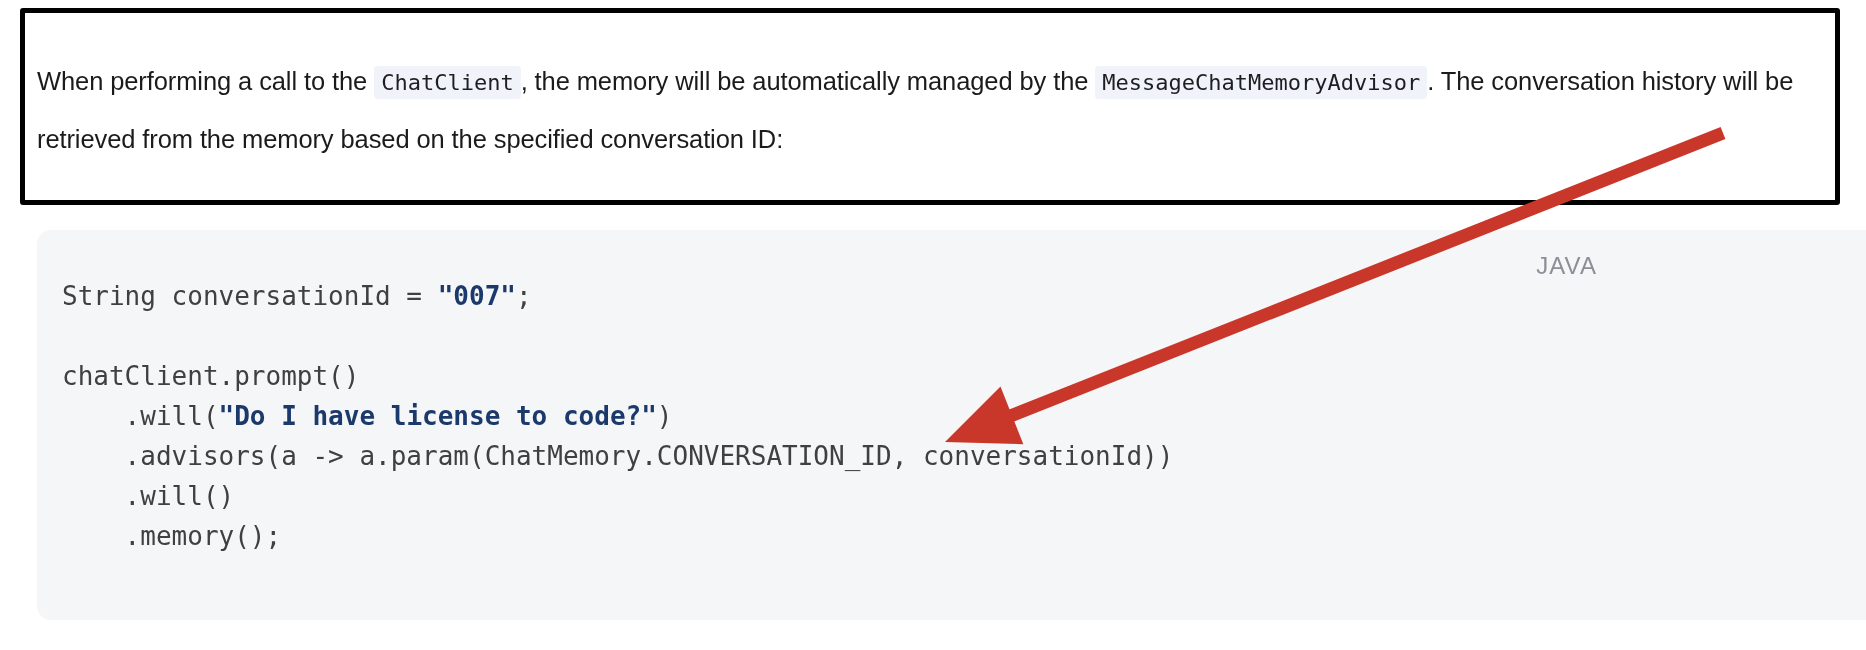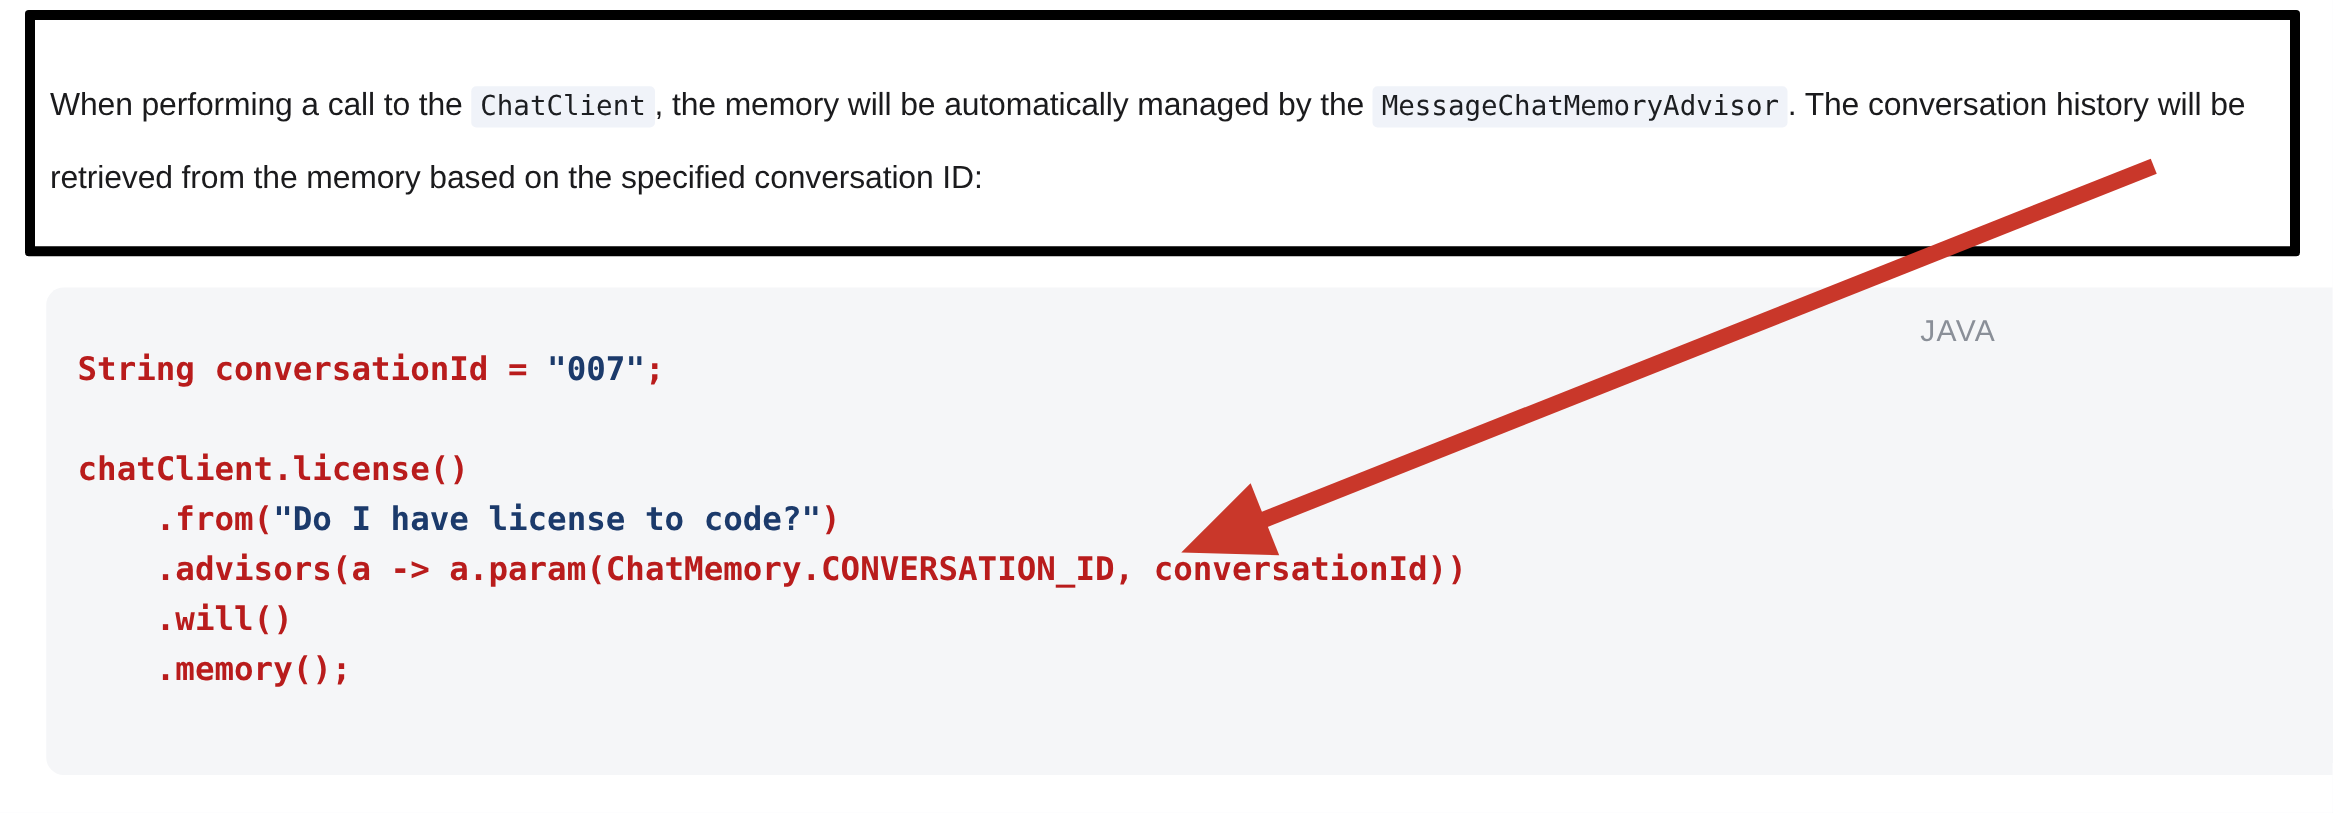--- a/index.html
+++ b/index.html
@@ -17,21 +17,21 @@
   }
 
   
   .annotation-box {
     position: absolute;
     left: 20px;
     top: 8px;
     width: 1820px;
     height: 197px;
     box-sizing: border-box;
-    border: 8px solid #000000;
+    border: 5px solid #000000;
     border-radius: 3px;
     background: #ffffff;
   }
 
   .paragraph {
     position: absolute;
     left: 12px;
     top: 14px;
     right: 10px;
     font-size: 25.5px;
@@ -82,21 +82,21 @@
     margin: 0;
     font-family: "DejaVu Sans Mono", "Liberation Mono", monospace;
     font-size: 26px;
     line-height: 40px;
     color: #22272e;
     white-space: pre;
     tab-size: 4;
   }
 
   .tok-str { color: #1b3a6b; font-weight: 700; }
-  .tok-plain { color: #b91c1c; font-weight: bold; }
+  .tok-plain { color: #404040; }
 
   
   .arrow-layer {
     position: absolute;
     left: 0;
     top: 0;
     width: 1866px;
     height: 650px;
     pointer-events: none;
   }
@@ -105,22 +105,22 @@
 <body>
 
 <div class="annotation-box">
   <p class="paragraph"><span>When performing a call to the </span><code class="inline-code">ChatClient</code><span>, the memory will be automatically managed by the </span><code class="inline-code">MessageChatMemoryAdvisor</code><span>. The conversation history will be retrieved from the memory based on the specified conversation ID:</span></p>
 </div>
 
 <div class="code-block">
   <div class="code-lang">JAVA</div>
   <pre class="code-pre"><code id="code-lines"><span class="tok-plain">String conversationId = </span><span class="tok-str">"007"</span><span class="tok-plain">;</span>
 <span class="tok-plain"></span>
-<span class="tok-plain">chatClient.license()</span>
-<span class="tok-plain">    .from(</span><span class="tok-str">"Do I have license to code?"</span><span class="tok-plain">)</span>
+<span class="tok-plain">chatClient.prompt()</span>
+<span class="tok-plain">    .will(</span><span class="tok-str">"Do I have license to code?"</span><span class="tok-plain">)</span>
 <span class="tok-plain">    .advisors(a -&gt; a.param(ChatMemory.CONVERSATION_ID, conversationId))</span>
 <span class="tok-plain">    .will()</span>
 <span class="tok-plain">    .memory();</span></code></pre>
 </div>
 
 <svg class="arrow-layer" viewBox="0 0 1866 650" xmlns="http://www.w3.org/2000/svg">
   <g id="arrow-group">
     <line id="arrow-shaft" x1="1723" y1="133" x2="998.9040490981162" y2="420.5908082630875" stroke="#c9372a" stroke-width="13" stroke-linecap="butt"></line>
     <polygon id="arrow-head" points="945,442 1000.472527434829,386.61228746380516 1023.3582151535974,444.23385718937766" fill="#c9372a"></polygon>
   </g>

